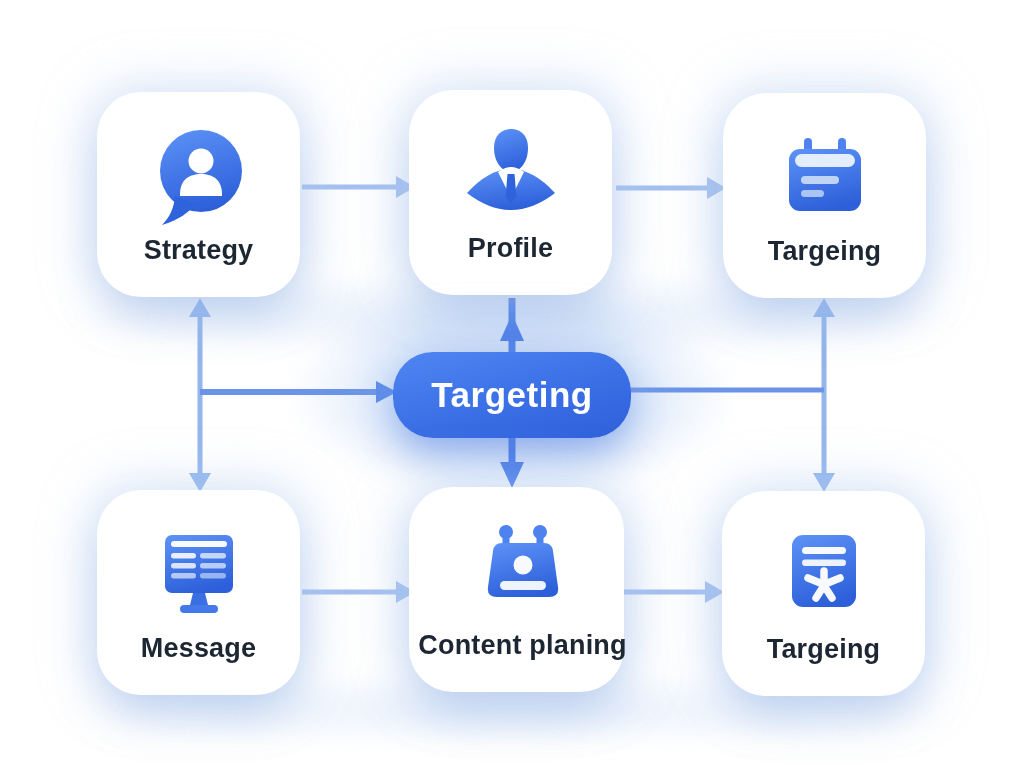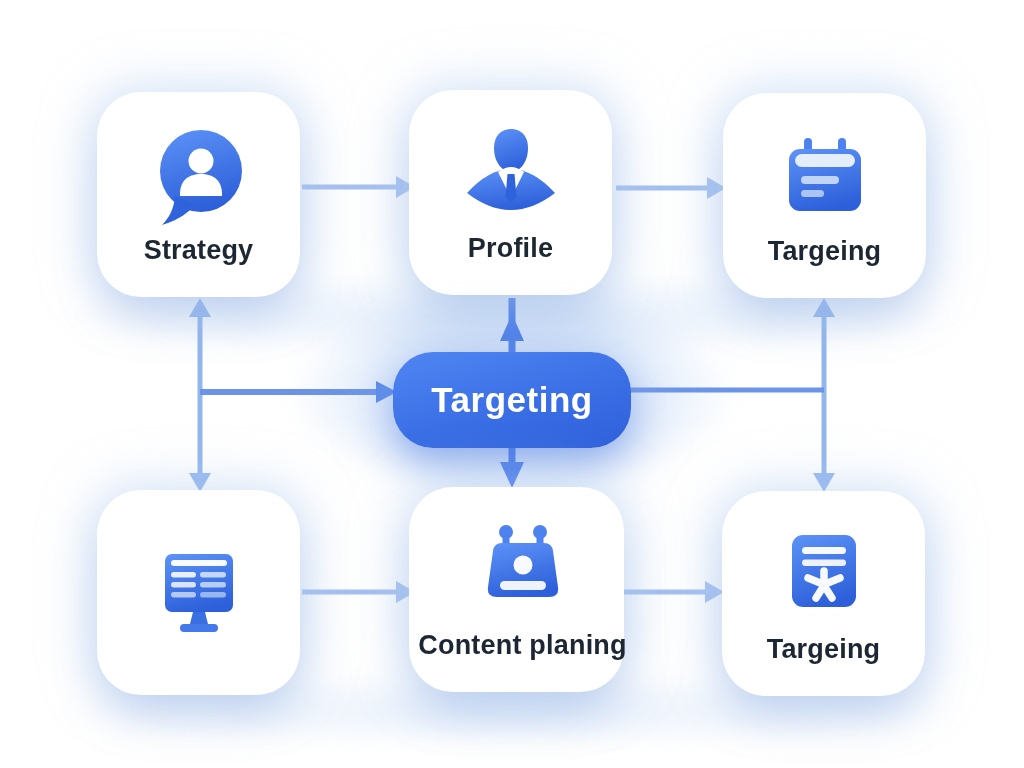--- a/index.html
+++ b/index.html
@@ -36,21 +36,21 @@
     margin-top:8px;font-size:27px;font-weight:bold;color:#1d2633;
     letter-spacing:0.2px;white-space:nowrap;line-height:1.1;
   }
   .card-strategy{left:97px;top:92px;}
   .card-profile{left:409px;top:90px;}
   .card-targeing{left:723px;top:93px;}
   .card-message{left:97px;top:490px;}
   .card-content{left:409px;top:487px;padding-left:12px;}
   .card-braaiten{left:722px;top:491px;}
   .pill{
-    position:absolute;left:393px;top:352px;width:238px;height:96px;border-radius:40px;
+    position:absolute;left:393px;top:352px;width:238px;height:86px;border-radius:40px;
     background:linear-gradient(165deg,#4f86f2 0%,#3b6fe6 55%,#2e60da 100%);
     box-shadow:0 18px 38px -4px rgba(62,110,224,0.45), 0 0 55px 10px rgba(150,185,240,0.45);
     display:flex;align-items:center;justify-content:center;z-index:2;cursor:pointer;
   }
   .pill .pill-text{
     color:#ffffff;font-size:35px;font-weight:bold;letter-spacing:0.5px;
   }
 </style>
 </head>
 <body>
@@ -181,20 +181,21 @@
       <rect x="24" y="19" width="56" height="6" rx="3" fill="#ffffff" opacity="0.96"></rect>
       <rect x="24" y="31" width="25" height="5.5" rx="2.75" fill="#ffffff" opacity="0.88"></rect>
       <rect x="53" y="31" width="26" height="5.5" rx="2.75" fill="#d9e7fb" opacity="0.85"></rect>
       <rect x="24" y="41" width="25" height="5.5" rx="2.75" fill="#ffffff" opacity="0.8"></rect>
       <rect x="53" y="41" width="26" height="5.5" rx="2.75" fill="#d9e7fb" opacity="0.78"></rect>
       <rect x="24" y="51" width="25" height="5.5" rx="2.75" fill="#ffffff" opacity="0.62"></rect>
       <rect x="53" y="51" width="26" height="5.5" rx="2.75" fill="#d9e7fb" opacity="0.6"></rect>
       <path d="M46 71 L58 71 L61 83 L43 83 Z" fill="#3a6fe2"></path>
       <rect x="33" y="83" width="38" height="8" rx="4" fill="#4379ea"></rect>
     </svg>
+    <div class="label">Message</div>
   </div>
 
   <div class="card card-content">
     <svg class="icon" viewBox="0 0 104 104">
       <defs>
         <linearGradient id="g5" x1="0.2" y1="0" x2="0.5" y2="1">
           <stop offset="0" stop-color="#5b90f6"></stop>
             <stop offset="1" stop-color="#2c5fd9"></stop>
         </linearGradient>
       </defs>

